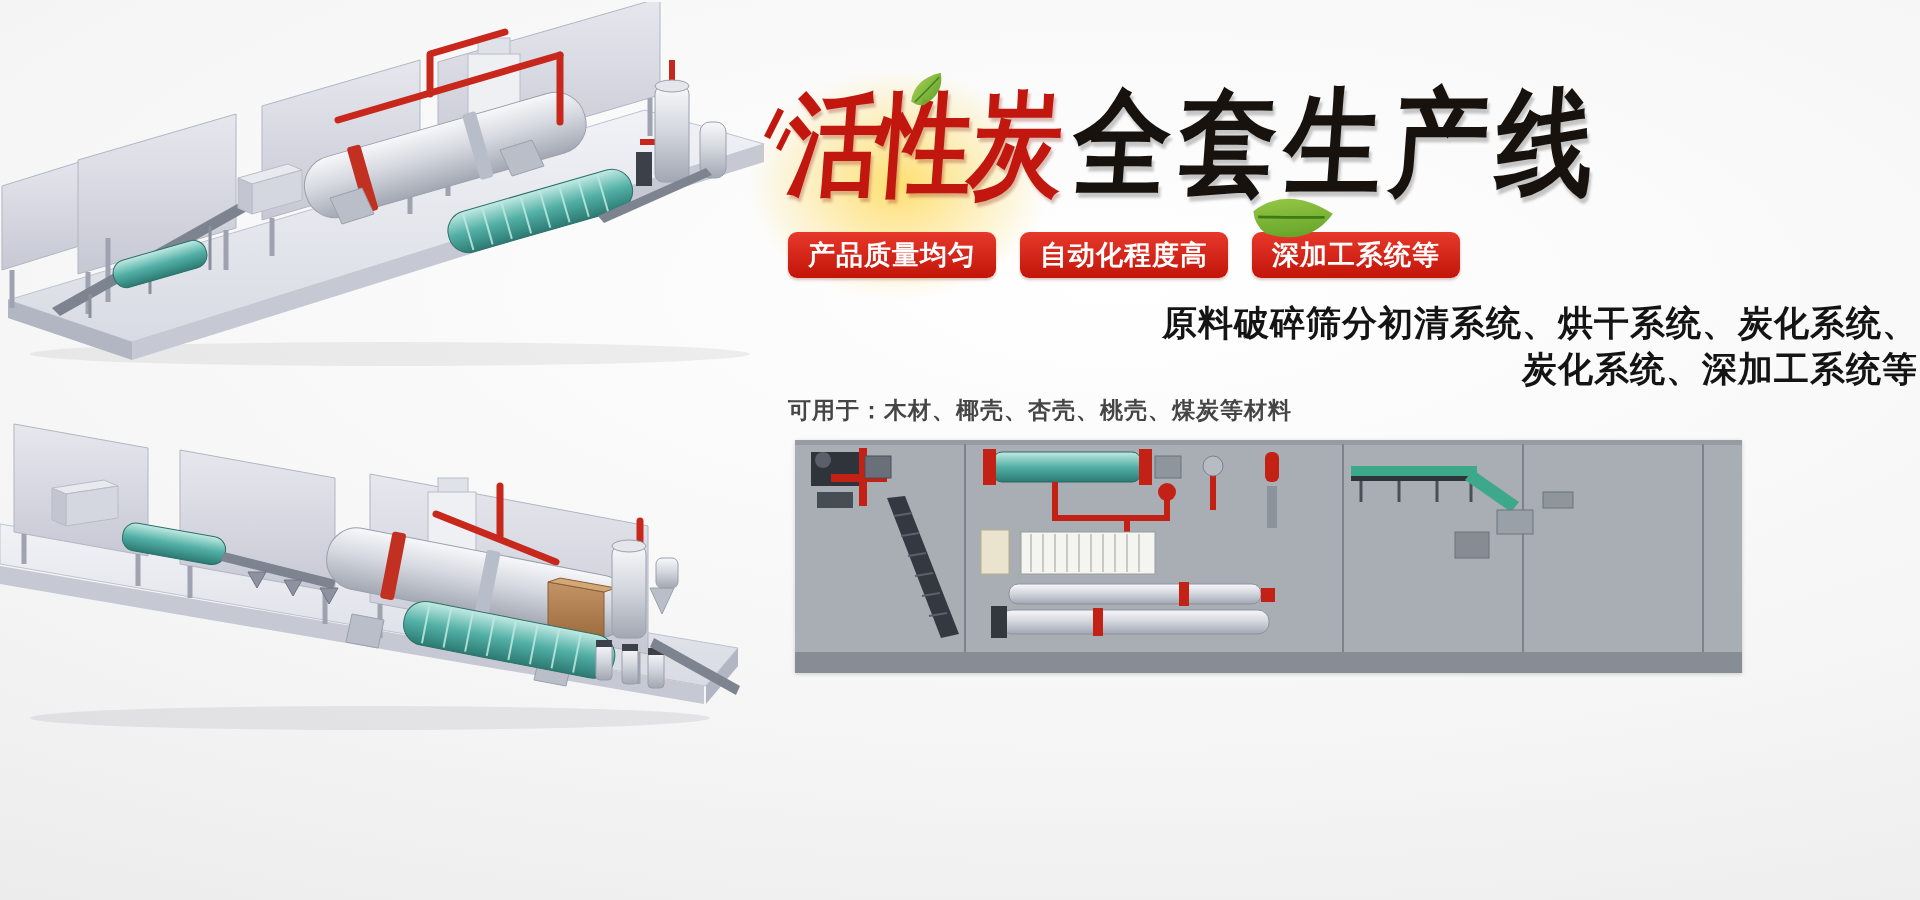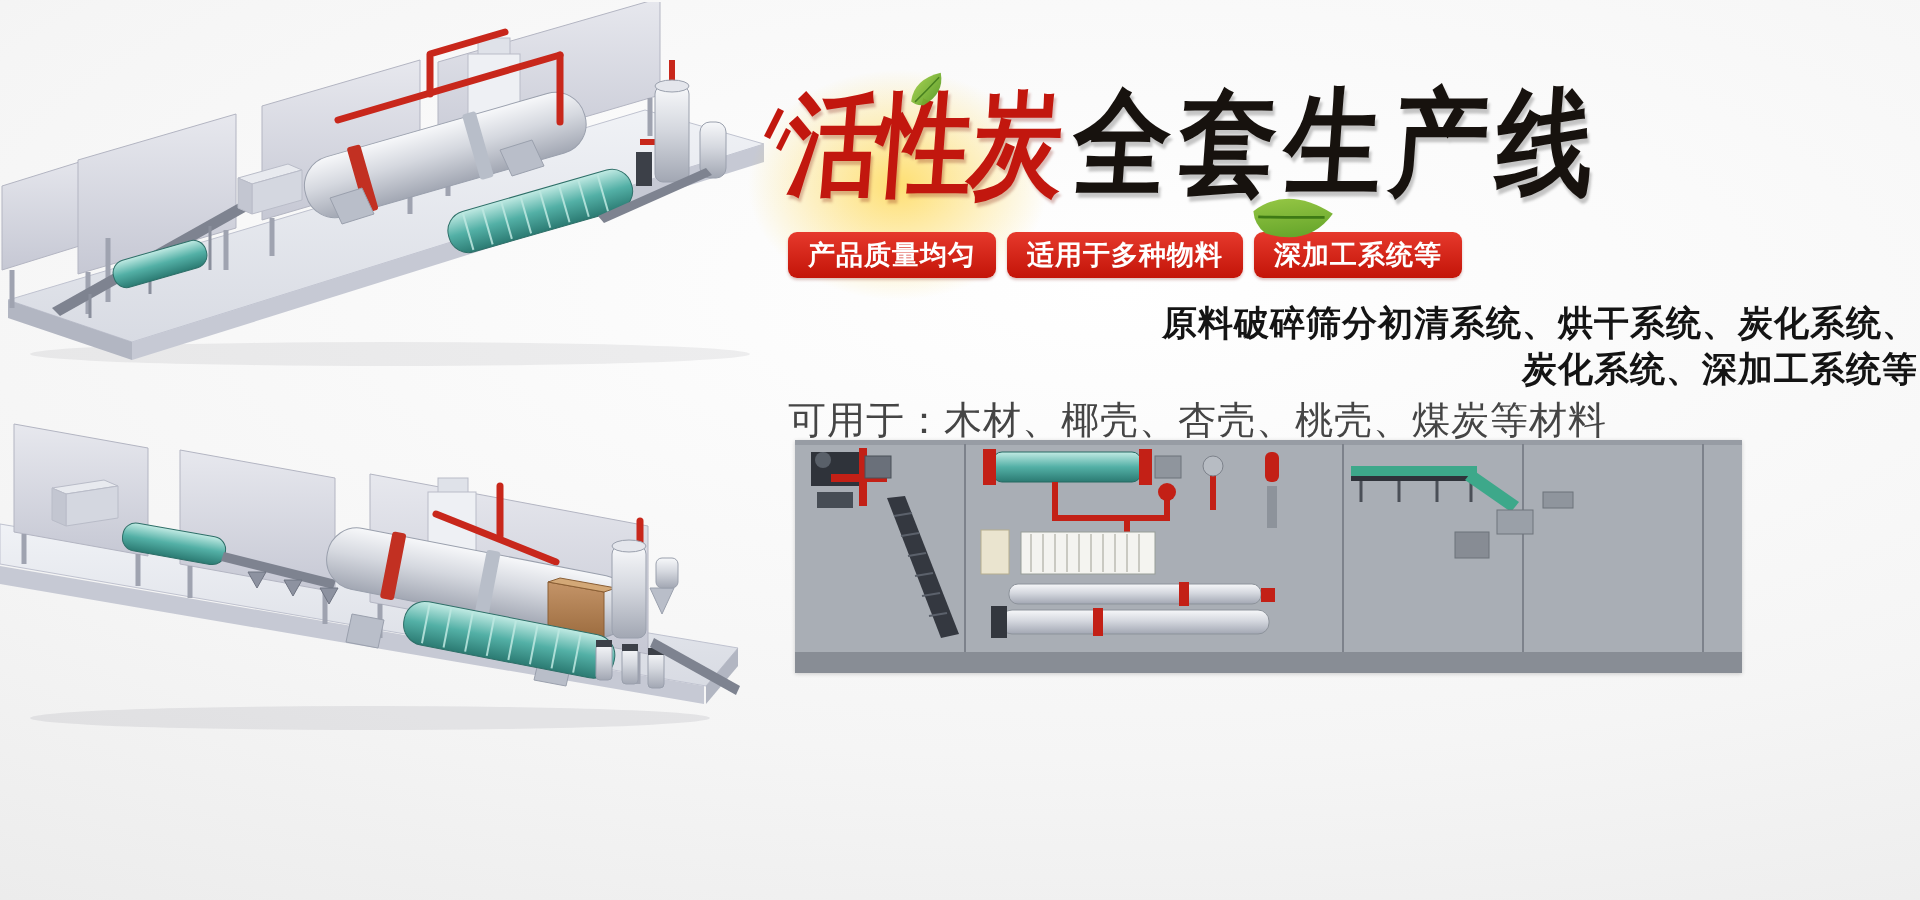--- a/index.html
+++ b/index.html
@@ -17,26 +17,26 @@
     background:radial-gradient(closest-side, rgba(255,216,80,.8), rgba(255,216,80,0));}
   .title{position:relative;z-index:1;margin:24px 0 0;white-space:nowrap;line-height:1;
     transform:scaleX(.84);transform-origin:left center;}
   .t-red,.t-black{font-family:"DejaVu Serif",serif;font-weight:bold;display:inline-block;transform:skewX(-5deg);}
   .t-red{font-size:112px;color:#c2170e;letter-spacing:-4px;text-shadow:3px 4px 3px rgba(130,20,10,.28);}
   .t-black{font-size:116px;color:#17120e;margin-left:16px;letter-spacing:10px;text-shadow:3px 5px 3px rgba(0,0,0,.22);}
   .leaf{position:absolute;z-index:2;}
   .leaf-a{left:462px;top:128px;width:84px;height:62px;transform:rotate(28deg);}
   .leaf-b{left:118px;top:14px;width:44px;height:32px;transform:rotate(-18deg);opacity:.95;}
   .accent{position:absolute;left:-28px;top:42px;width:46px;height:52px;z-index:2;}
-  .badges{display:flex;gap:11px;margin-top:32px;position:relative;z-index:1;}
+  .badges{display:flex;gap:24px;margin-top:32px;position:relative;z-index:1;}
   .badge{background:linear-gradient(180deg,#e6392c 0%,#c31408 100%);color:#ffffff;
     font-size:27px;font-weight:bold;line-height:46px;padding:0 20px;border-radius:9px;
     letter-spacing:1px;box-shadow:0 2px 3px rgba(120,10,5,.25);}
   .desc{margin:22px 0 0;font-size:35px;font-weight:bold;color:#141414;line-height:1.3;letter-spacing:1px;text-align:right;}
-  .materials{margin:4px 0 0;font-size:38px;font-weight:400;color:#454545;letter-spacing:1px;}
+  .materials{margin:4px 0 0;font-size:23px;font-weight:700;color:#454545;letter-spacing:1px;}
   .diagram{position:absolute;left:795px;top:440px;width:947px;height:233px;display:block;
     box-shadow:0 1px 4px rgba(0,0,0,.18);}
   .defs-only{position:absolute;width:0;height:0;}
 </style>
 </head>
 <body>
 
 <div class="banner">
 
   <svg class="defs-only" aria-hidden="true">
@@ -251,21 +251,21 @@
       <path d="M3 30 Q16 2 54 5 Q50 34 18 40 Q8 38 3 30 Z" fill="url(#gLeaf)"></path>
       <path d="M8 32 Q28 22 50 10" stroke="#3e7a15" stroke-width="2" fill="none"></path>
     </svg>
     <svg class="leaf leaf-a" viewBox="0 0 60 44">
       <path d="M3 30 Q16 2 54 5 Q50 34 18 40 Q8 38 3 30 Z" fill="url(#gLeaf)"></path>
       <path d="M8 32 Q28 22 50 10" stroke="#3e7a15" stroke-width="2" fill="none"></path>
     </svg>
 
     <div class="badges">
       <div class="badge">产品质量均匀</div>
-      <div class="badge">适用于多种物料</div>
+      <div class="badge">自动化程度高</div>
       <div class="badge">深加工系统等</div>
     </div>
 
     <p class="desc"><span>原料破碎筛分初清系统、烘干系统、炭化系统、</span><br><span>炭化系统、深加工系统等</span></p>
 
     <p class="materials">可用于：木材、椰壳、杏壳、桃壳、煤炭等材料</p>
   </section>
 
   <svg class="diagram" viewBox="0 0 947 233">
     <rect x="0" y="0" width="947" height="233" fill="#a9aeb5"></rect>

